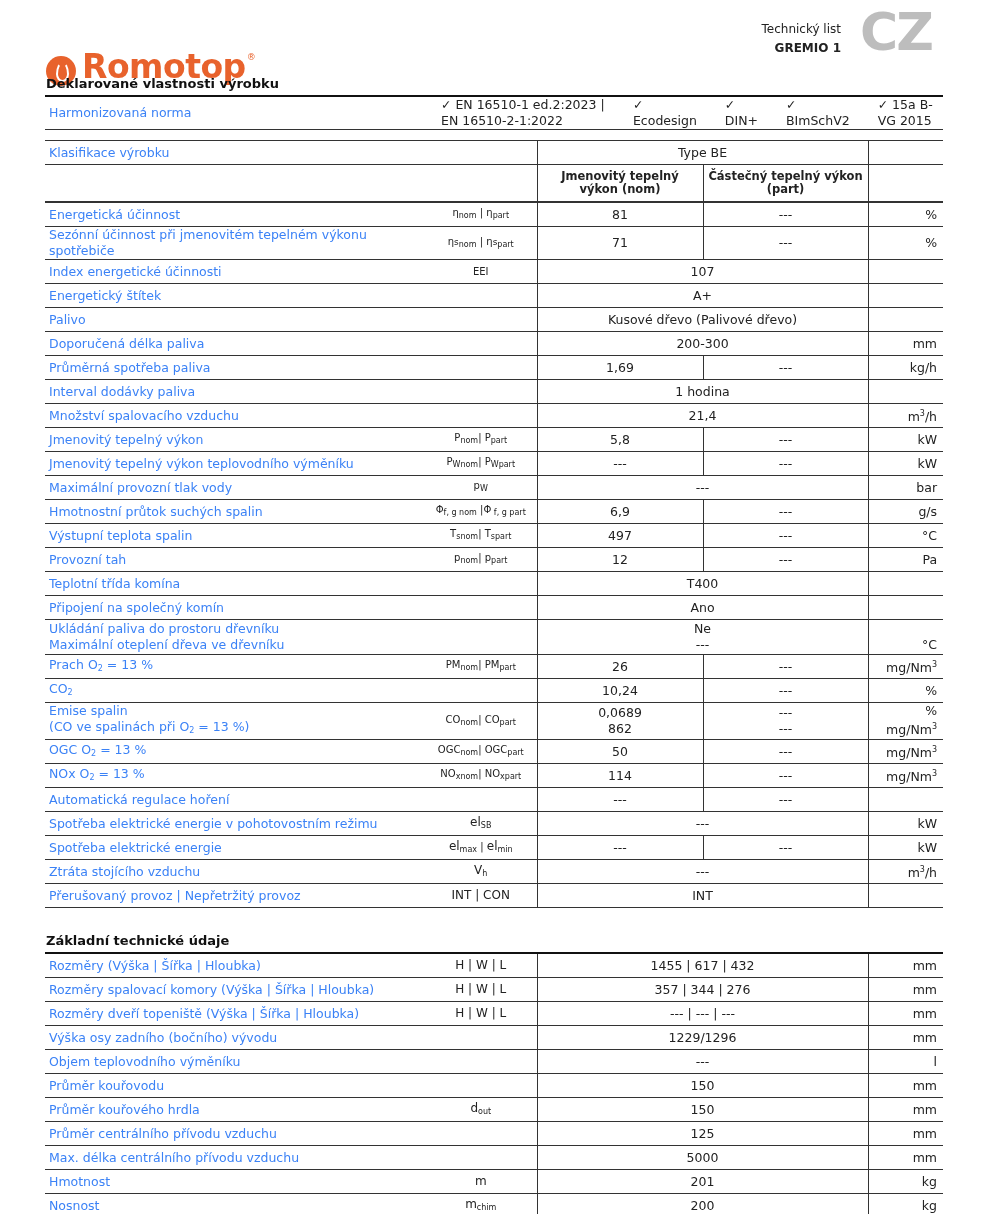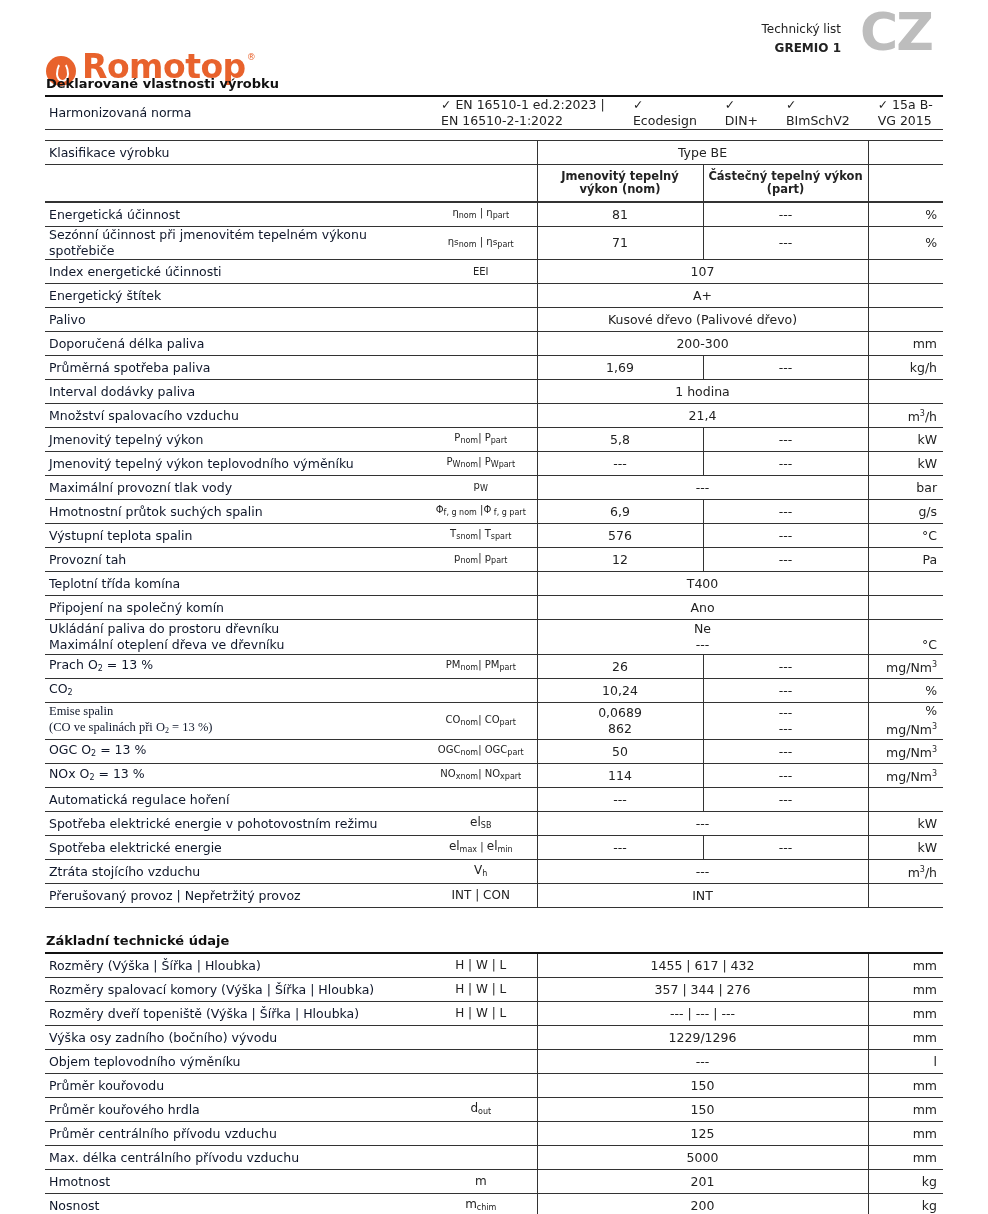--- a/index.html
+++ b/index.html
@@ -9,21 +9,21 @@
   .logo-mark::after{content:"";position:absolute;left:10px;top:6px;width:9px;height:16px;border:2.5px solid #fff;border-radius:50% 50% 50% 50%/60% 60% 40% 40%;border-top-color:transparent;}
   .logo-text{font-family:"DejaVu Sans",sans-serif;font-weight:bold;font-size:33px;color:#e8622c;letter-spacing:-0.5px;}
   .logo-reg{font-size:9px;color:#e8622c;align-self:flex-start;margin-top:6px;margin-left:1px;}
   .doc-head{position:absolute;right:147px;top:20px;text-align:right;font-size:12px;line-height:19px;}
   .doc-head .model{font-weight:bold;}
   .cz{position:absolute;left:860px;top:2px;font-family:"DejaVu Sans",sans-serif;font-weight:bold;font-size:52px;color:#bdbdbd;letter-spacing:-2px;}
   .section-title{position:absolute;left:46px;font-weight:bold;font-size:13px;color:#111;}
   .section-rule{position:absolute;left:45px;width:898px;height:2px;background:#111;}
   table{position:absolute;left:45px;width:898px;border-collapse:collapse;font-size:12.5px;table-layout:fixed;}
   td{border-bottom:1px solid #333;padding:0 4px;height:23px;vertical-align:middle;line-height:16px;}
-  td.lbl{padding-left:4px;color:#0f172a;}
+  td.lbl{padding-left:4px;color:#3b82f6;}
   td.sym{text-align:center;font-size:10px;color:#222;padding:0;}
   td.v{text-align:center;border-left:1px solid #333;}
   td.v2{text-align:center;border-left:1px solid #333;}
   td.u{text-align:right;border-left:1px solid #333;padding-right:6px;}
   td.hdr{font-weight:bold;font-size:11.5px;text-align:center;line-height:13px;}
   .norm-row td{border-bottom:1px solid #333;height:30px;}
   .norms{display:flex;justify-content:flex-end;gap:16px;font-size:12.5px;}
   .norms span{margin-left:12px;}
   sub{font-size:8px;vertical-align:-2px;}
   sup{font-size:8px;}
@@ -160,21 +160,21 @@
       <tr>
         <td class="lbl">Hmotnostní průtok suchých spalin</td>
         <td class="sym">Φ<sub>f, g nom</sub> |Φ<sub> f, g part</sub></td>
         <td class="v">6,9</td>
         <td class="v2">---</td>
         <td class="u">g/s</td>
       </tr>
       <tr>
         <td class="lbl">Výstupní teplota spalin</td>
         <td class="sym">T<sub>snom</sub>| T<sub>spart</sub></td>
-        <td class="v">576</td>
+        <td class="v">497</td>
         <td class="v2">---</td>
         <td class="u">°C</td>
       </tr>
       <tr>
         <td class="lbl">Provozní tah</td>
         <td class="sym">p<sub>nom</sub>| p<sub>part</sub></td>
         <td class="v">12</td>
         <td class="v2">---</td>
         <td class="u">Pa</td>
       </tr>
@@ -204,21 +204,21 @@
         <td class="u">mg/Nm<sup>3</sup></td>
       </tr>
       <tr>
         <td class="lbl">CO<sub>2</sub></td>
         <td class="sym"></td>
         <td class="v">10,24</td>
         <td class="v2">---</td>
         <td class="u">%</td>
       </tr>
       <tr>
-        <td class="lbl" style="height: 34px; font-family: Liberation Serif, serif;">Emise spalin<br>(CO ve spalinách při O<sub>2</sub> = 13 %)</td>
+        <td class="lbl" style="height: 34px;">Emise spalin<br>(CO ve spalinách při O<sub>2</sub> = 13 %)</td>
         <td class="sym">CO<sub>nom</sub>| CO<sub>part</sub></td>
         <td class="v">0,0689<br>862</td>
         <td class="v2">---<br>---</td>
         <td class="u">%<br>mg/Nm<sup>3</sup></td>
       </tr>
       <tr>
         <td class="lbl">OGC O<sub>2</sub> = 13 %</td>
         <td class="sym">OGC<sub>nom</sub>| OGC<sub>part</sub></td>
         <td class="v">50</td>
         <td class="v2">---</td>

